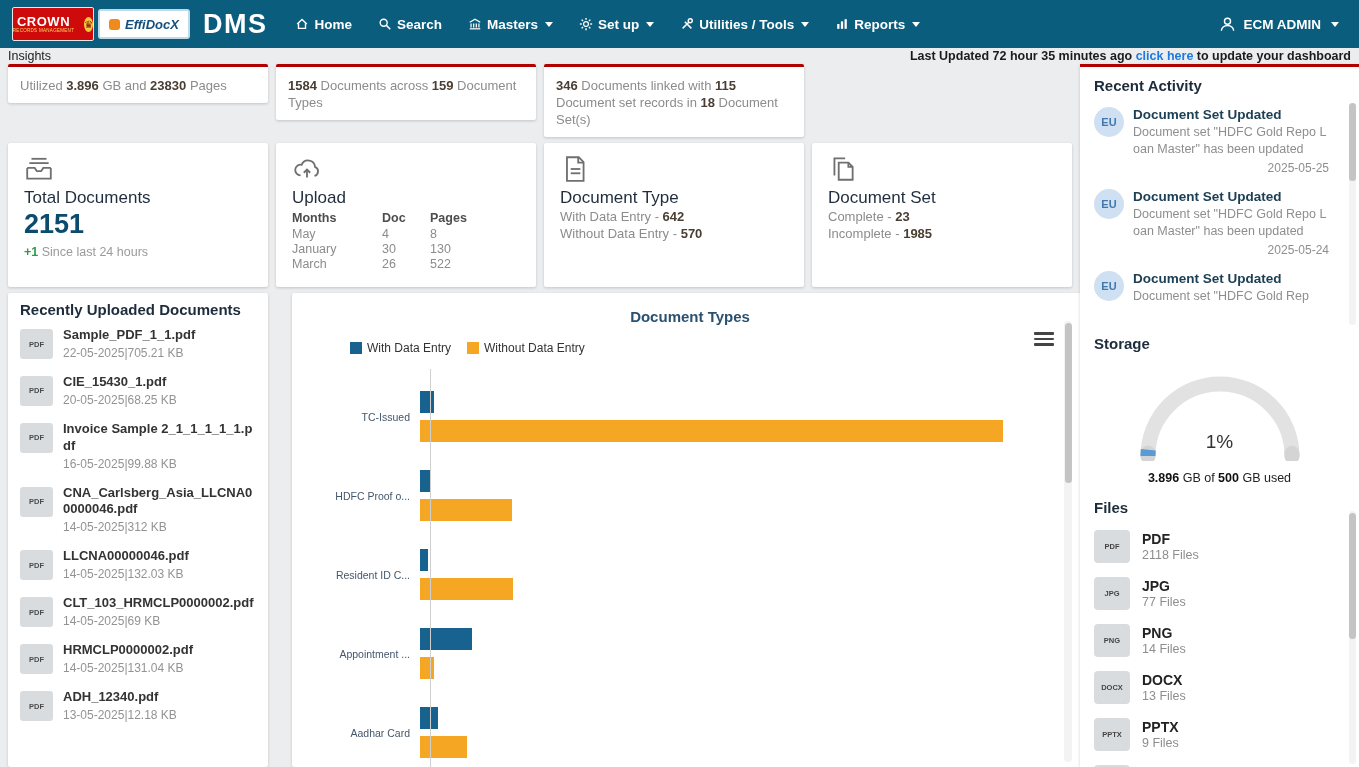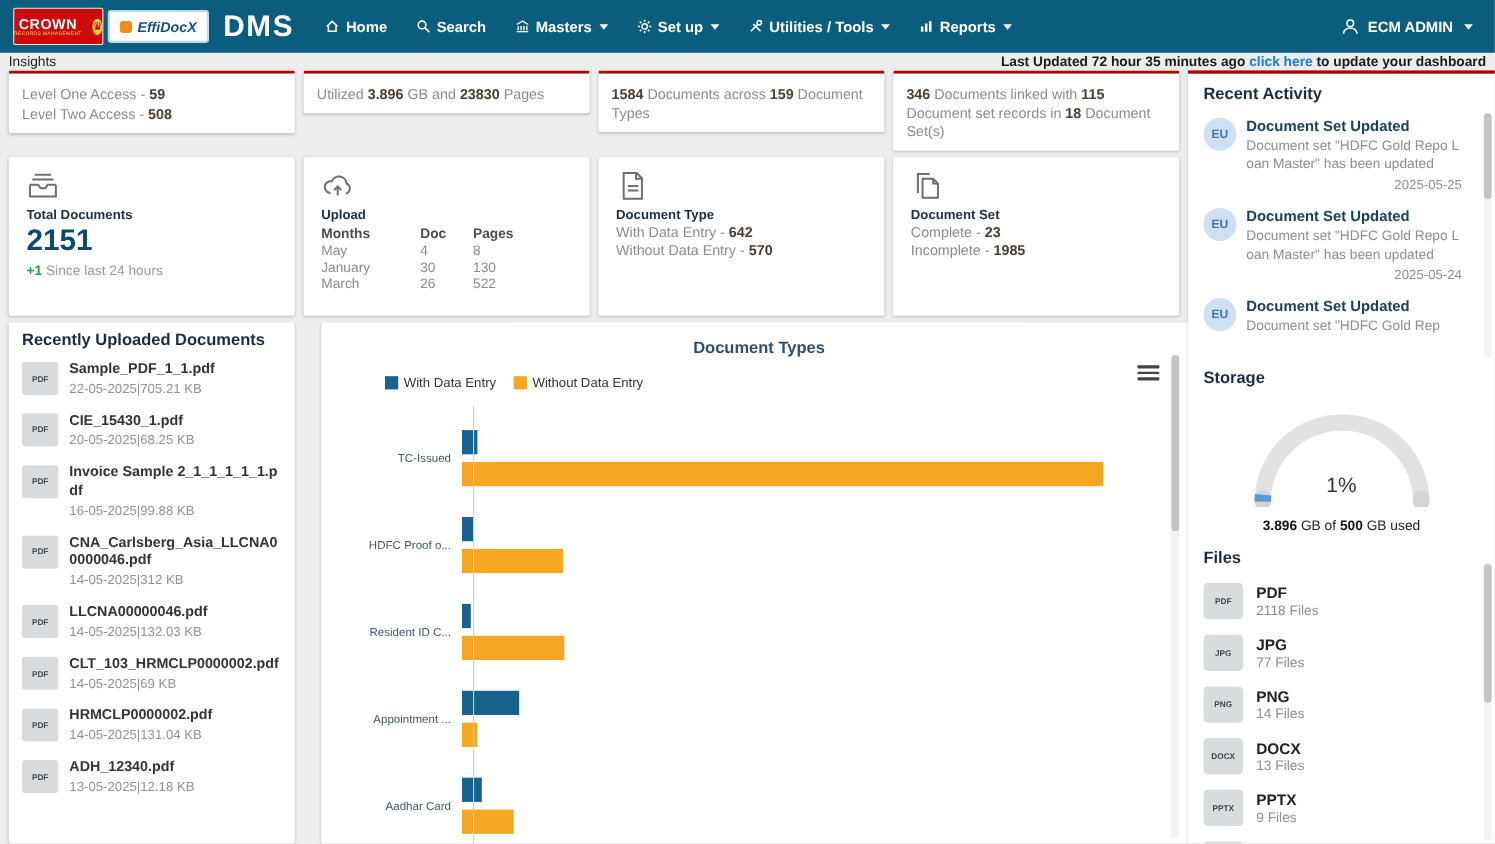--- a/index.html
+++ b/index.html
@@ -33,21 +33,21 @@
 
 .card{background:#fff;box-shadow:0 1px 3px rgba(0,0,0,.18);border-radius:2px}
 .main{position:absolute;left:8px;top:64px;width:1064px;height:703px}
 .stat-row,.info-row{position:absolute;left:0;width:100%;display:grid;grid-template-columns:260px 260px 260px 260px;gap:8px;align-items:start}
 .stat-row{top:0}
 .info-row{top:79px}
 .stat-card{border-top:3px solid #b00000;padding:9px 12px;font-size:13px;line-height:17px;color:#8c8c8c}
 .b{font-weight:bold;color:#4a3e33}
 .info-card{height:144px;padding:11px 16px;color:#8c8c8c}
 .info-icon{width:30px;height:30px;color:#6f6f6f;display:block}
-.info-title{font-size:12px;font-weight:bold;color:#1f2d3d;margin-top:4px}
+.info-title{font-size:17px;font-weight:normal;color:#1f2d3d;margin-top:4px}
 .big-value{font-size:27px;font-weight:bold;color:#0c4a6e;margin-top:2px;line-height:1.1}
 .delta-line{font-size:12.5px;color:#9a9a9a;margin-top:5px}
 .delta{color:#2e9e44;font-weight:bold}
 .upload-table{border-collapse:collapse;margin-top:3px;font-size:12.5px}
 .upload-table th{text-align:left;font-weight:bold;color:#4d4d4d;padding:0 0 2px}
 .upload-table th:nth-child(1),.upload-table td:nth-child(1){width:90px}
 .upload-table th:nth-child(2),.upload-table td:nth-child(2){width:48px}
 .upload-table th:nth-child(3),.upload-table td:nth-child(3){width:60px}
 .upload-table td{color:#8c8c8c;padding:0 0 1px}
 .stat-line{margin-top:1px}
@@ -201,24 +201,20 @@
   </nav>
 
   <div class="subheader">
     <span class="sub-title">Insights</span>
     <span class="sub-updated"><span>Last Updated 72 hour 35 minutes ago </span><span class="link">click here</span><span> to update your dashboard</span></span>
   </div>
 
   <div class="main">
 
     <div class="stat-row" id="stat-row">
-        <div class="card stat-card">
-          <div class="stat-line"><span class="">Level One Access - </span><span class="b">59</span></div>
-          <div class="stat-line"><span class="">Level Two Access - </span><span class="b">508</span></div>
-        </div>
         <div class="card stat-card">
           <div class="stat-line"><span class="">Utilized </span><span class="b">3.896</span><span class=""> GB and </span><span class="b">23830</span><span class=""> Pages</span></div>
         </div>
         <div class="card stat-card">
           <div class="stat-line"><span class="b">1584</span><span class=""> Documents across </span><span class="b">159</span><span class=""> Document Types</span></div>
         </div>
         <div class="card stat-card">
           <div class="stat-line"><span class="b">346</span><span class=""> Documents linked with </span><span class="b">115</span><span class=""> Document set records in </span><span class="b">18</span><span class=""> Document Set(s)</span></div>
         </div>
       </div>

